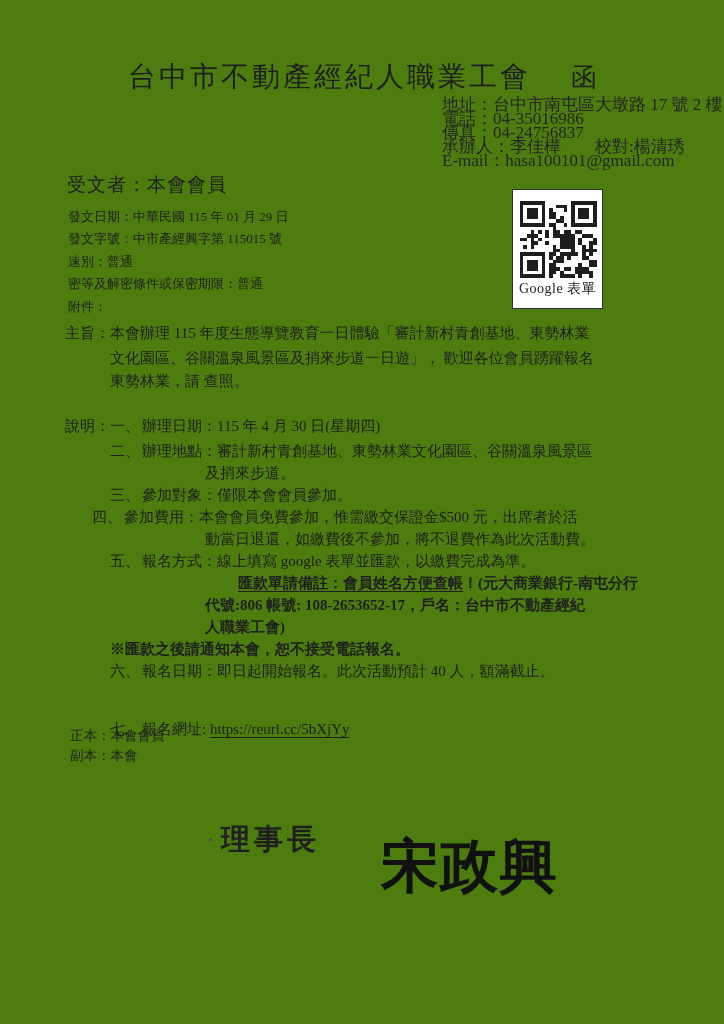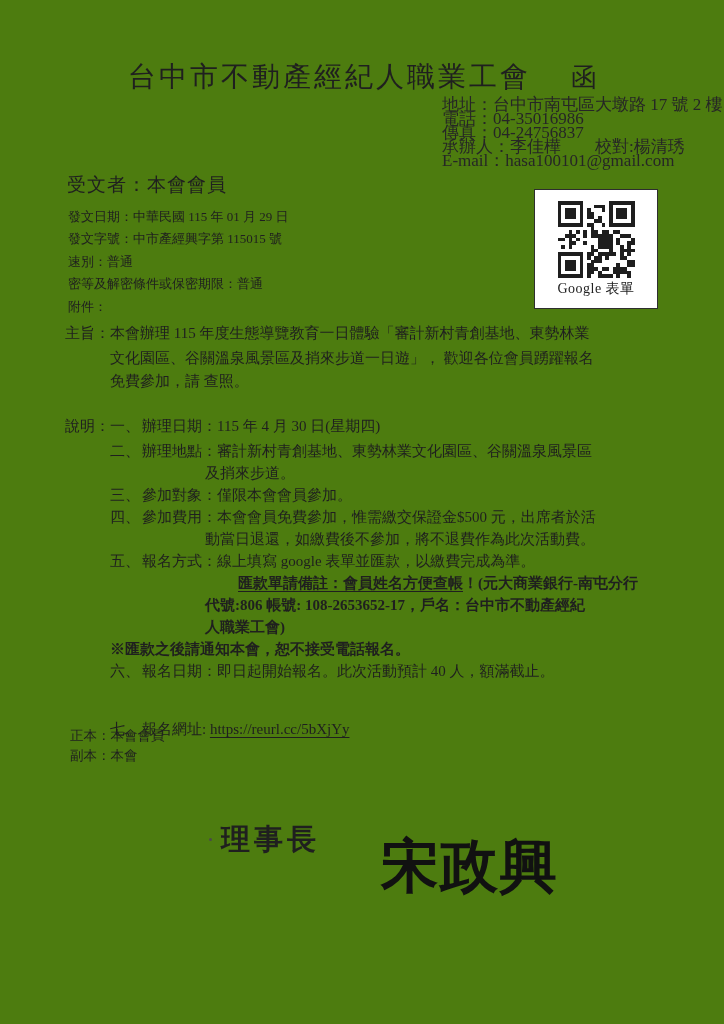--- a/index.html
+++ b/index.html
@@ -10,21 +10,21 @@
 
   .org-title { left:128px; top:58px; font-size:28px; letter-spacing:3px; }
   .doc-type  { left:571px; top:60px; font-size:26px; }
 
   .contact { left:442px; top:98px; font-size:17px; line-height:13.9px; color:#262626; }
 
   .recipient { left:67px; top:172px; font-size:19px; letter-spacing:1px; }
 
   .meta { left:68px; top:206px; font-size:13px; line-height:22.4px; }
 
-  .qr-box { left:534px; top:189px; width:124px; height:120px; border:1.5px solid #2e2e2e; text-align:center; background:#fff; }
+  .qr-box { left:512px; top:189px; width:91px; height:120px; border:1.5px solid #2e2e2e; text-align:center; background:#fff; }
   .qr-box svg { display:block; margin:11px auto 0 auto; }
   .qr-label { font-size:14px; margin-top:2px; letter-spacing:0.5px; color:#222; }
 
   .body-text { font-size:15px; line-height:22px; }
   .b { font-weight:bold; }
   .u { text-decoration:underline; text-underline-offset:3px; }
   .num { margin-right:2px; }
   a.doc-link { color:inherit; text-decoration:underline; text-underline-offset:3px; }
 
   .footer-block { left:70px; top:726px; font-size:13.5px; line-height:19.5px; }
@@ -196,33 +196,33 @@
           <rect x="2" y="16" width="3" height="3"></rect>
         </g>
       </svg>
     <div class="qr-label">Google 表單</div>
   </div>
 
   <div class="abs body-text" style="left:65px; top:322px;">
     <span>主旨：</span><span>本會辦理 115 年度生態導覽教育一日體驗「審計新村青創基地、東勢林業</span>
   </div>
   <div class="abs body-text" style="left:110px; top:347px;">文化園區、谷關溫泉風景區及捎來步道一日遊」， 歡迎各位會員踴躍報名</div>
-  <div class="abs body-text" style="left:110px; top:370px;">免費參加，請 查照。</div>
+  <div class="abs body-text" style="left:110px; top:370px;">東勢林業，請 查照。</div>
 
   <div class="abs body-text" style="left:65px; top:415px;">
     <span>說明：</span><span class="num">一、</span><span>辦理日期：115 年 4 月 30 日(星期四)</span>
   </div>
   <div class="abs body-text" style="left:110px; top:440px;">
     <span class="num">二、</span><span>辦理地點：審計新村青創基地、東勢林業文化園區、谷關溫泉風景區</span>
   </div>
   <div class="abs body-text" style="left:205px; top:462px;">及捎來步道。</div>
   <div class="abs body-text" style="left:110px; top:484px;">
     <span class="num">三、</span><span>參加對象：僅限本會會員參加。</span>
   </div>
-  <div class="abs body-text" style="left:110px; top:506px;">
+  <div class="abs body-text" style="left:92px; top:506px;">
     <span class="num">四、</span><span>參加費用：本會會員免費參加，惟需繳交保證金$500 元，出席者於活</span>
   </div>
   <div class="abs body-text" style="left:205px; top:528px;">動當日退還，如繳費後不參加，將不退費作為此次活動費。</div>
   <div class="abs body-text" style="left:110px; top:550px;">
     <span class="num">五、</span><span>報名方式：線上填寫 google 表單並匯款，以繳費完成為準。</span>
   </div>
   <div class="abs body-text b" style="left:205px; top:572px;margin-left:33px;">
     <span class="u">匯款單請備註：會員姓名方便查帳</span><span>！(元大商業銀行-南屯分行</span>
   </div>
   <div class="abs body-text b" style="left:205px; top:594px;">代號:806 帳號: 108-2653652-17，戶名：台中市不動產經紀</div>

